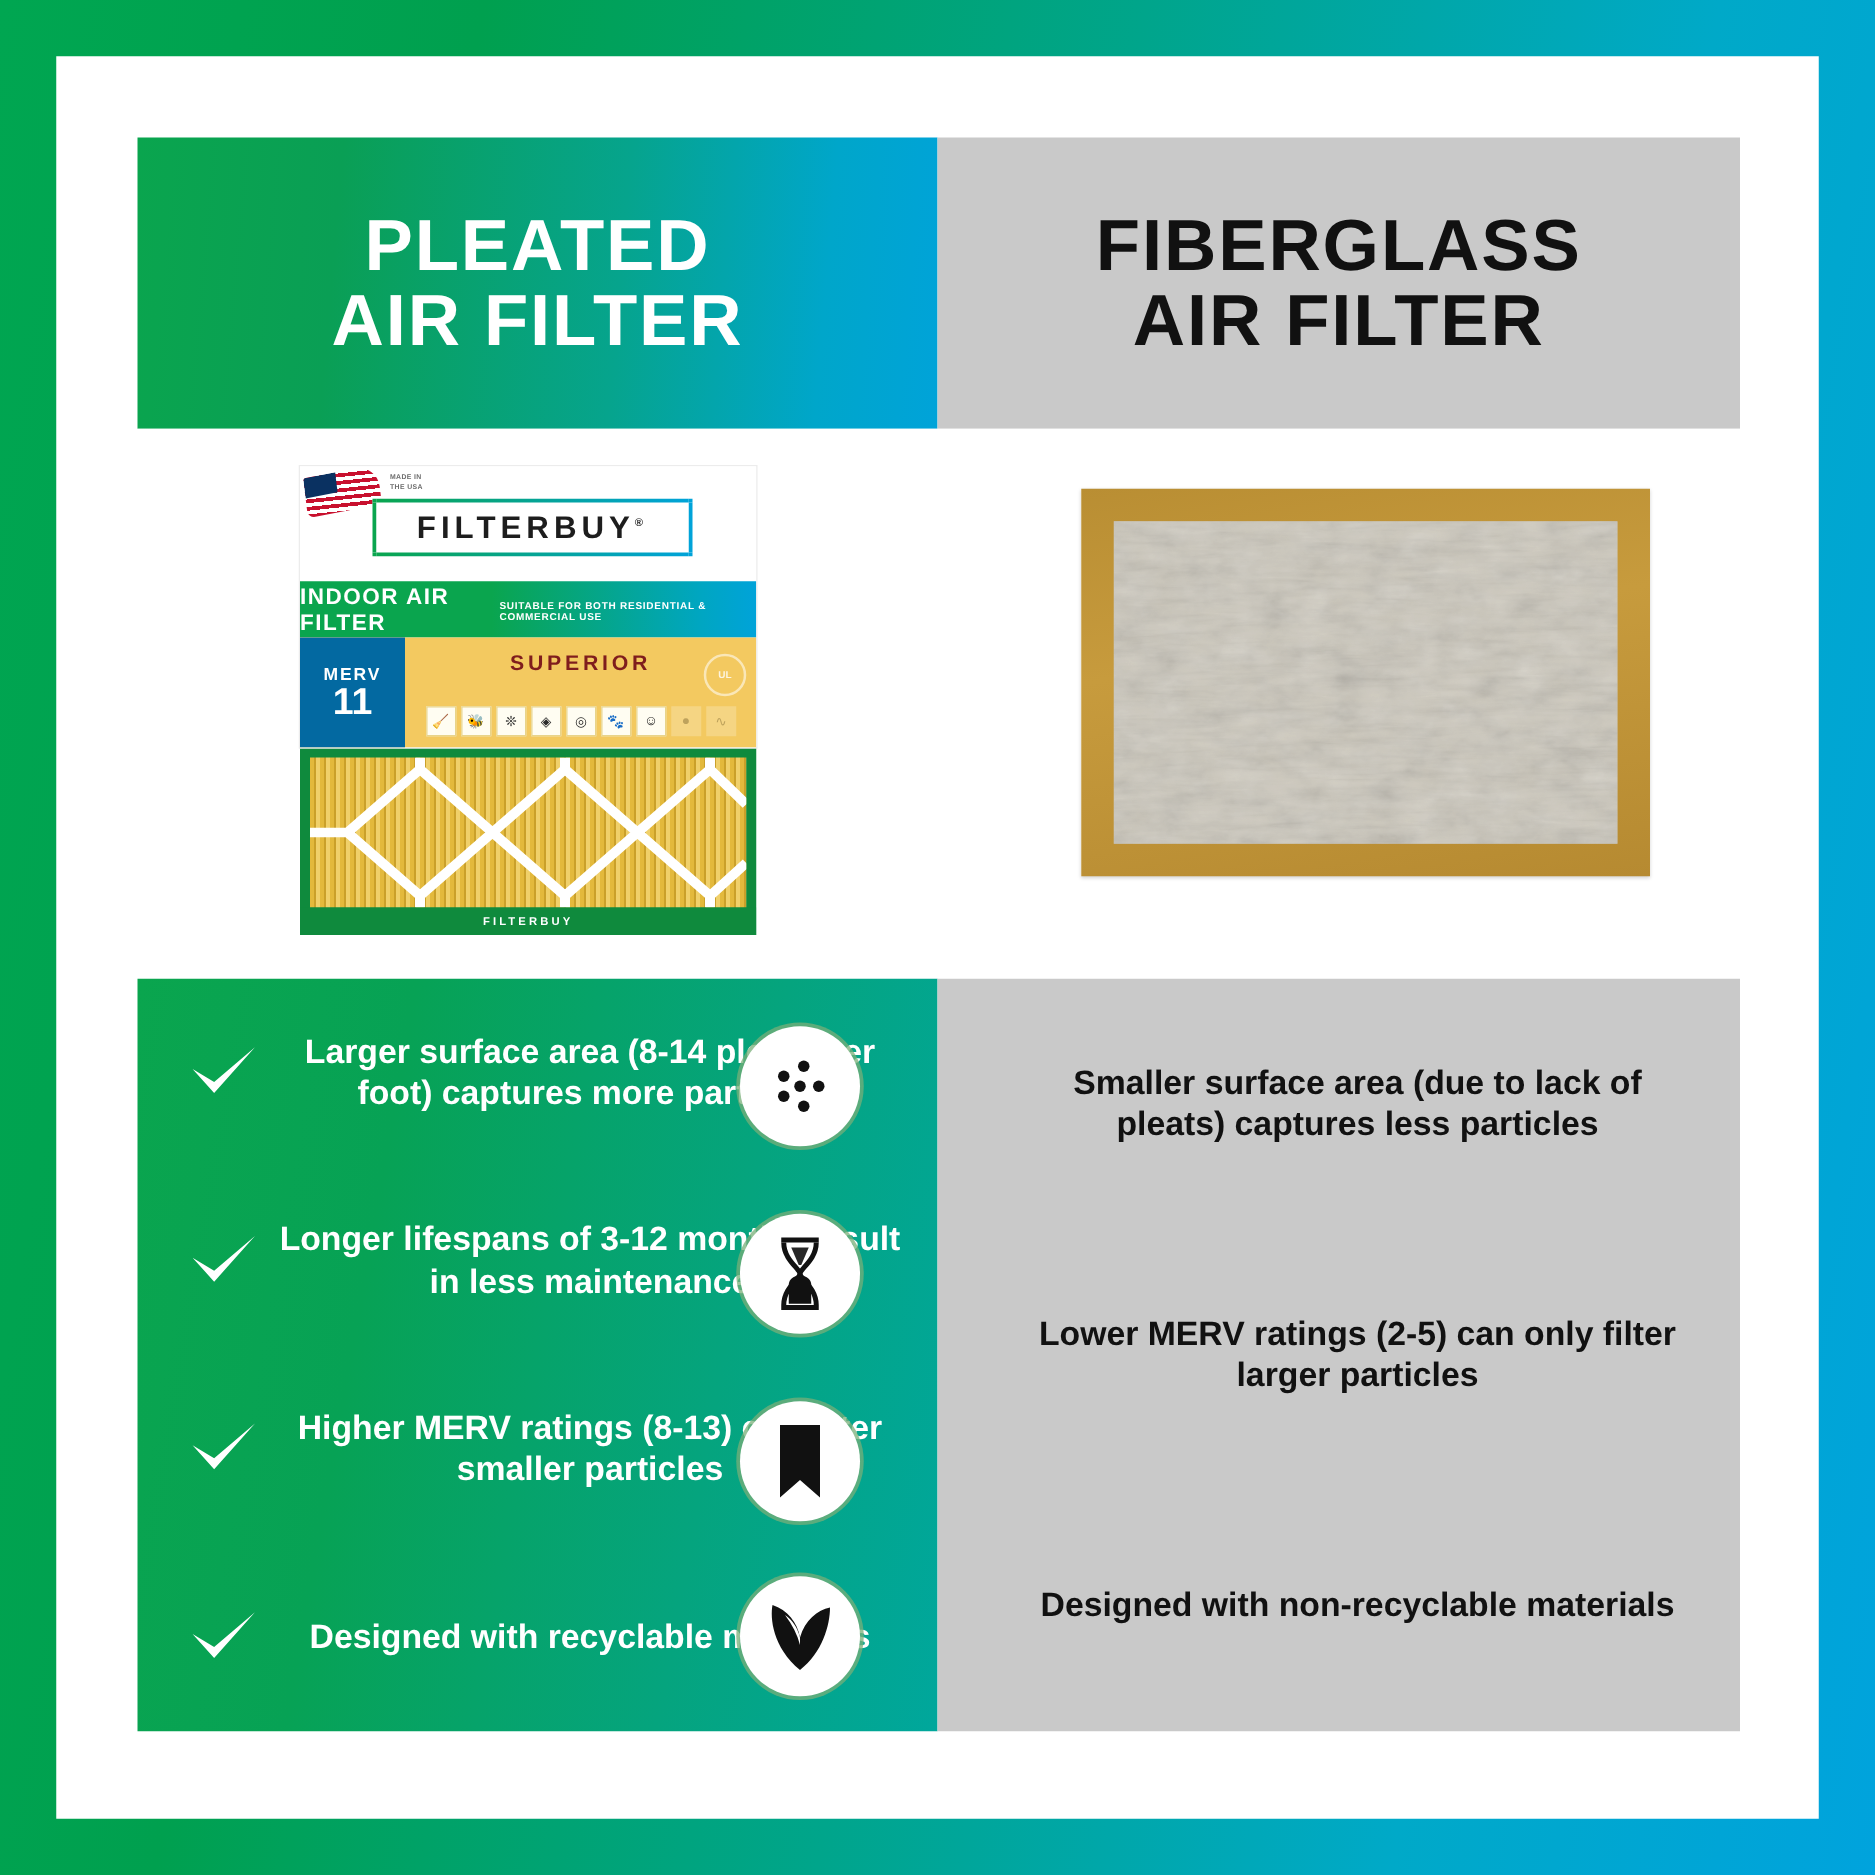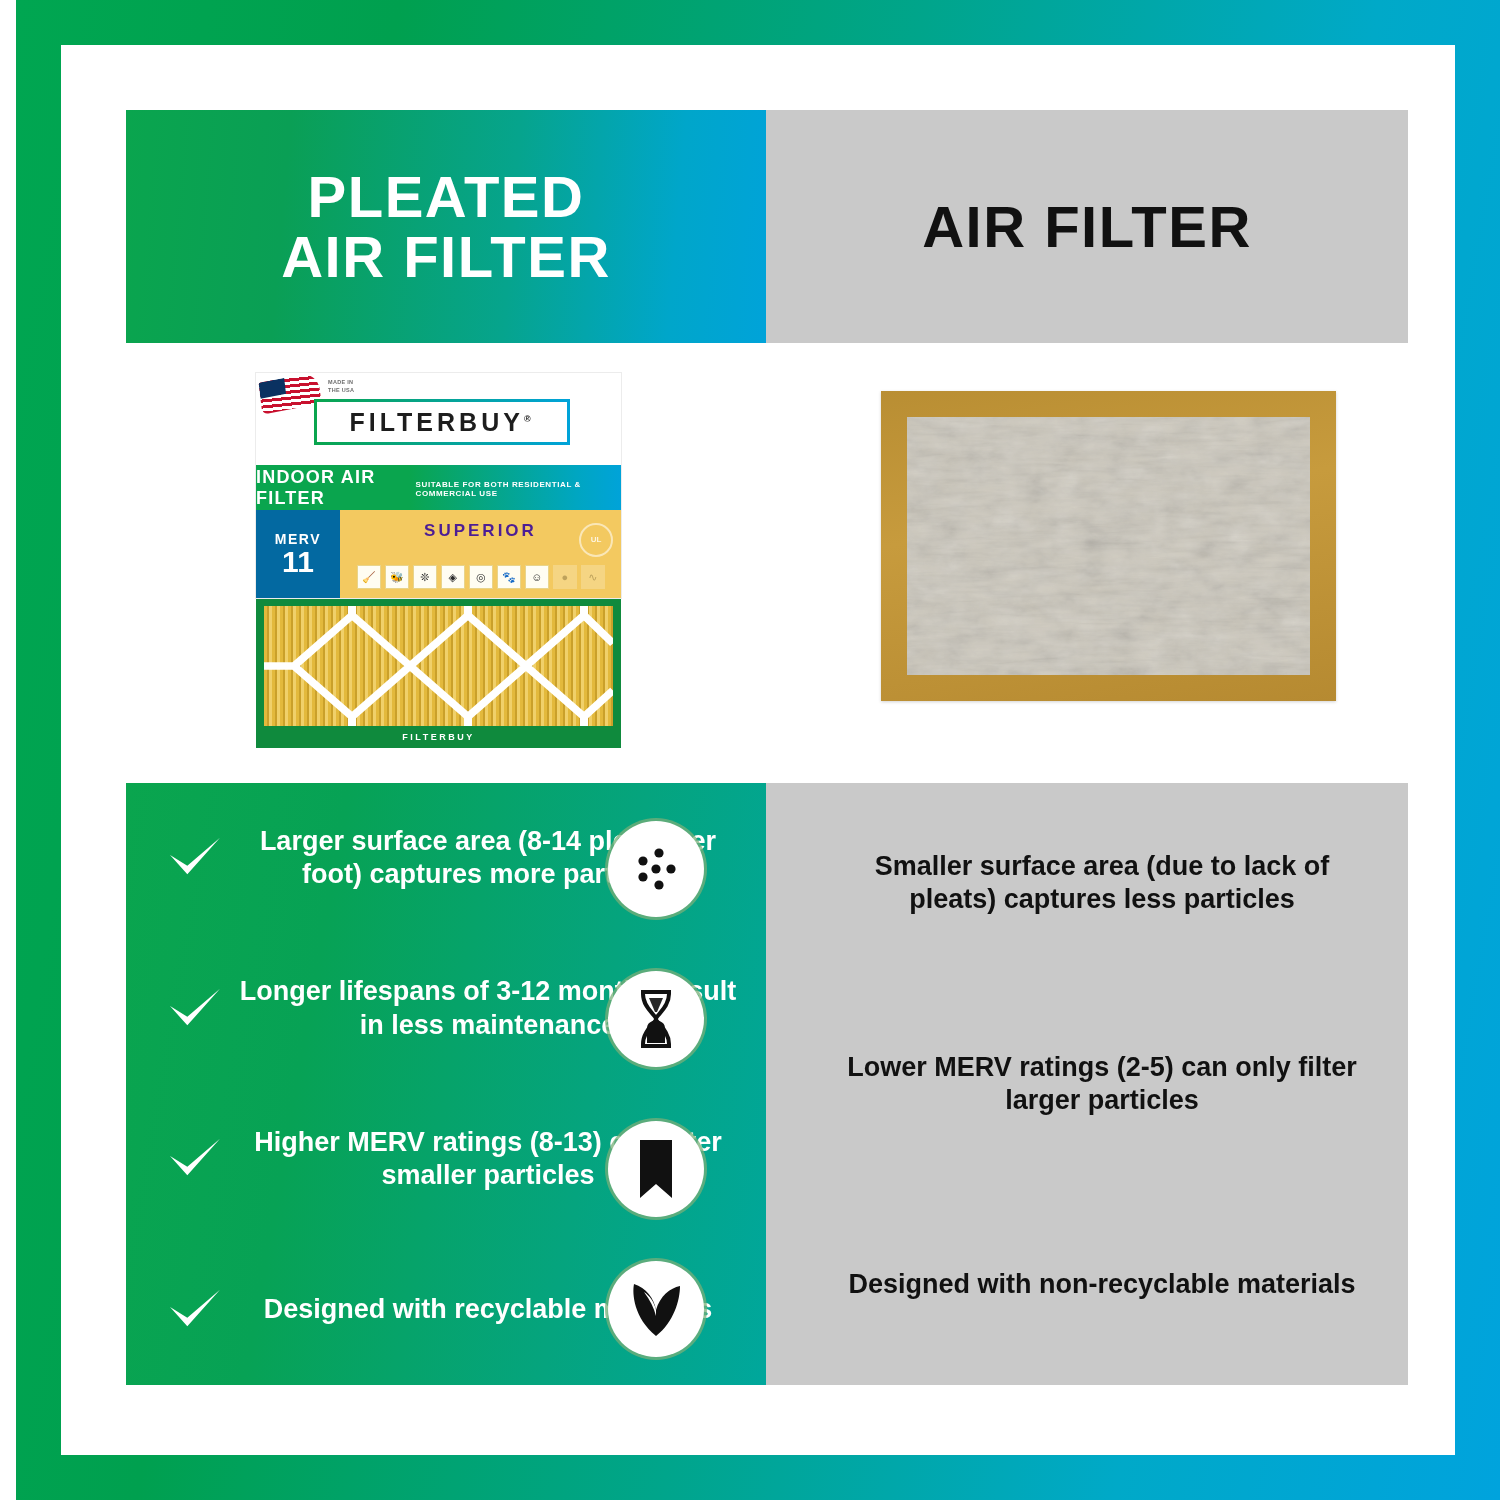--- a/index.html
+++ b/index.html
@@ -5,21 +5,20 @@
   html,body{margin:0;padding:0;}
   body{
     width:1500px;height:1500px;
     font-family:"Liberation Sans", sans-serif;
     background:#ffffff;
     overflow:hidden;
   }
   .outer{
     position:absolute;inset:0;
     background:linear-gradient(100deg,#00a651 0%,#00a04f 22%,#00a58b 52%,#00a9c8 78%,#00a3dd 100%);
-    margin-left:16px;
   }
   .inner-white{
     position:absolute;left:45px;top:45px;right:45px;bottom:45px;
     background:#ffffff;
   }
 
   
   .header{
     position:absolute;left:110px;top:110px;width:1282px;height:233px;
     display:flex;
@@ -114,21 +113,21 @@
     width:23%;height:100%;
     background:#0369a1;
     display:flex;flex-direction:column;align-items:center;justify-content:center;
     color:#ffffff;
   }
   .merv-left .m1{font-size:14px;font-weight:bold;letter-spacing:1.5px;}
   .merv-left .m2{font-size:30px;font-weight:bold;line-height:1;}
   .merv-right{flex:1;position:relative;}
   .sup-title{
     position:absolute;top:12%;left:0;right:0;text-align:center;
-    color:#4c1d95;font-size:17px;font-weight:bold;letter-spacing:3px;
+    color:#7f1d1d;font-size:17px;font-weight:bold;letter-spacing:3px;
   }
   .ul-badge{
     position:absolute;right:8px;top:14%;
     width:30px;height:30px;border-radius:50%;
     border:2px solid rgba(255,255,255,.55);
     color:rgba(255,255,255,.8);font-size:8px;font-weight:bold;
     display:flex;align-items:center;justify-content:center;
   }
   .icon-strip{
     position:absolute;bottom:10%;left:6%;right:4%;
@@ -232,20 +231,21 @@
 
   <div class="header">
     <div class="hdr-left">
       <div class="hdr-title">
         <span>PLEATED</span>
         <span>AIR FILTER</span>
       </div>
     </div>
     <div class="hdr-right">
       <div class="hdr-title">
+        <span>FIBERGLASS</span>
         <span>AIR FILTER</span>
       </div>
     </div>
   </div>
 
   <div class="products">
 
     <div class="pleated">
       <div class="pl-media">
         <div class="pleats"></div>

